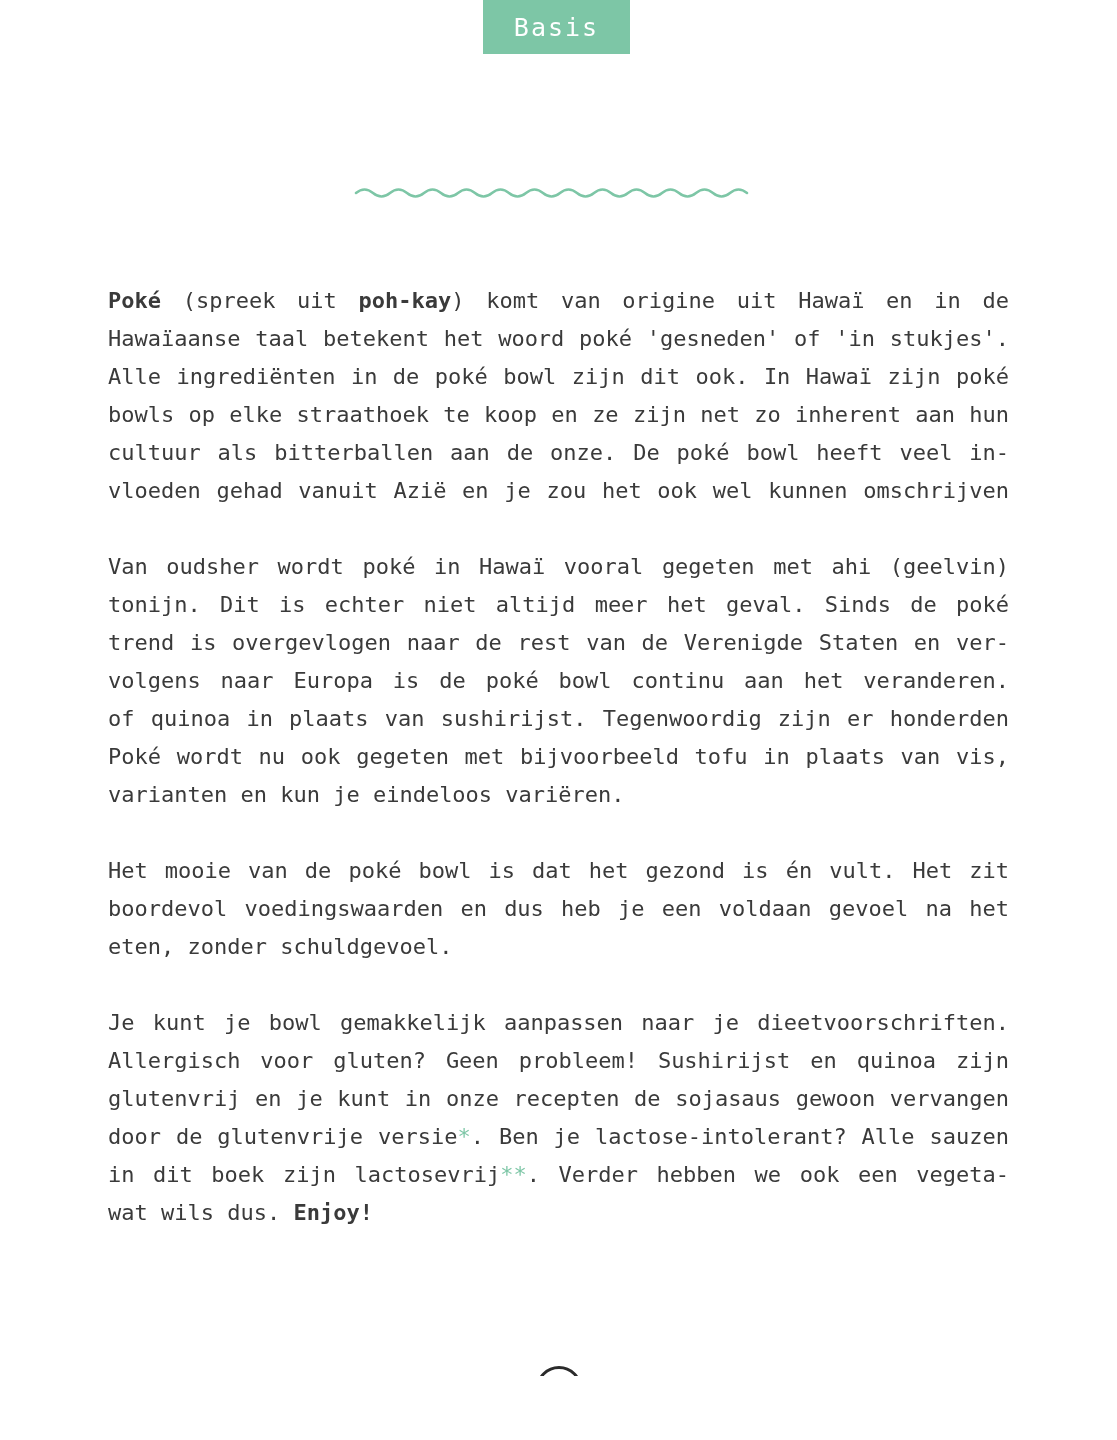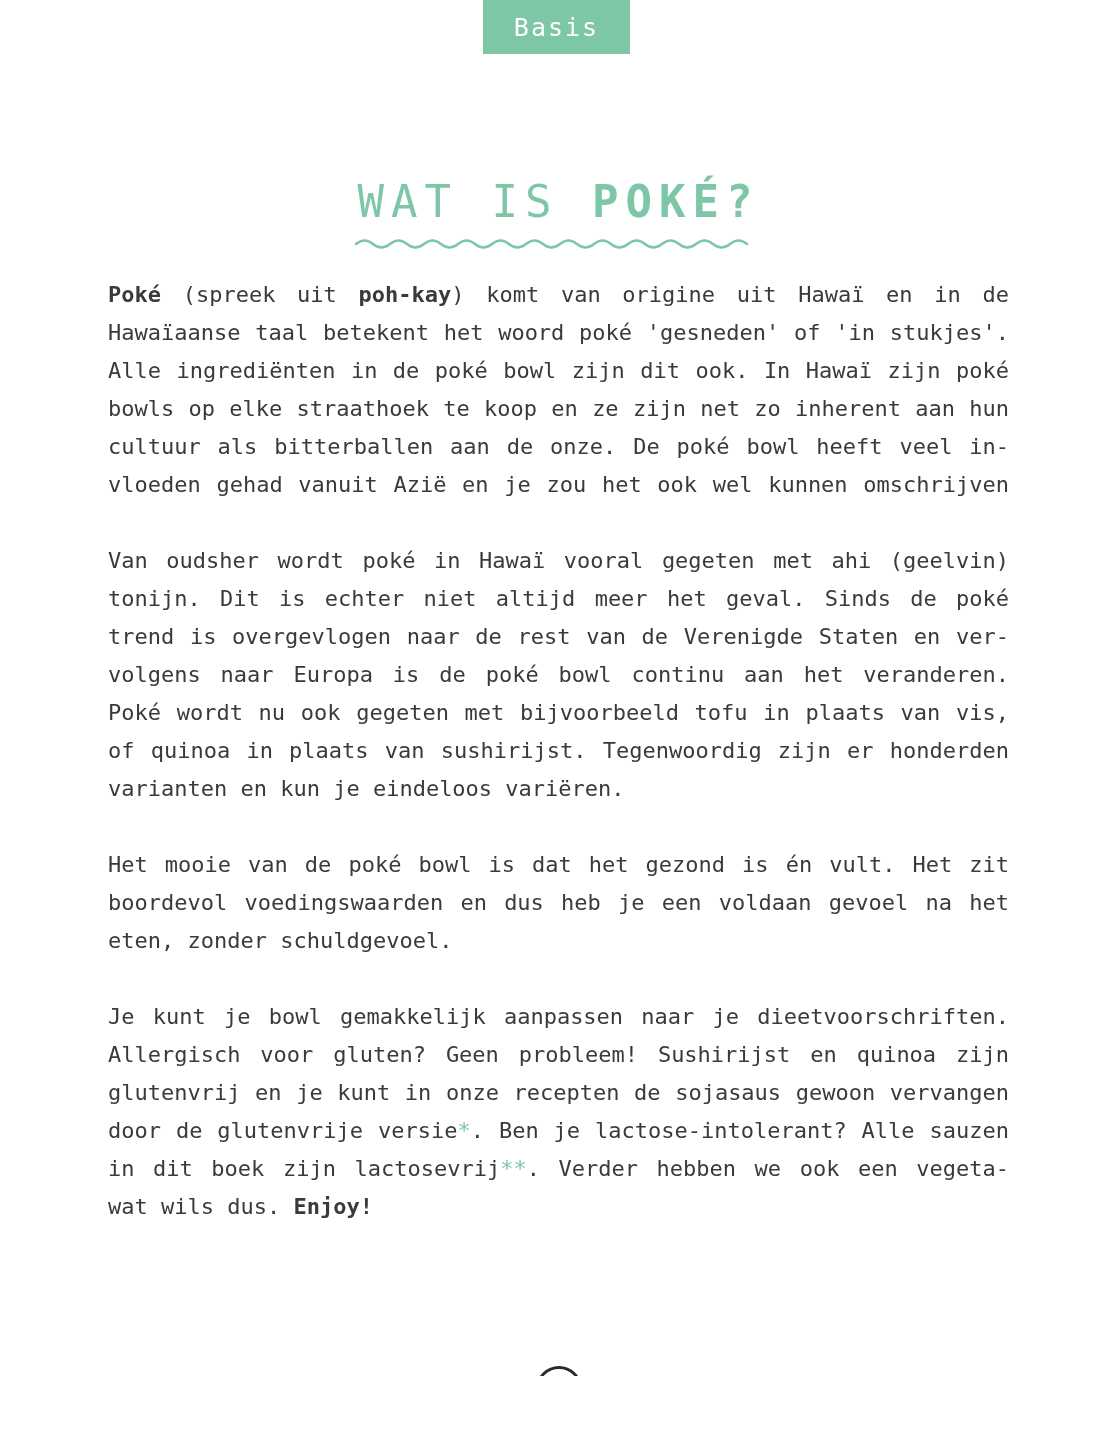--- a/index.html
+++ b/index.html
@@ -36,21 +36,21 @@
     color:var(--accent);
     font-family:"DejaVu Sans Mono", monospace;
     white-space:nowrap;
   }
   .title .bold{font-weight:bold;}
   .title-wave{display:block;margin:10px auto 0 auto;}
   .body-text{
     position:absolute;top:276px;left:108px;width:901px;
     font-size:22px;line-height:38px;
   }
-  .para{margin:0 0 38px 0;}
+  .para{margin:6px 0 38px 0;}
   .para:last-child{margin-bottom:0;}
   .line{
     text-align:justify;
     text-align-last:justify;
     white-space:normal;
     height:38px;
   }
   .line.last{text-align-last:left;}
   .bold{font-weight:bold;}
   .accent{color:var(--accent);}
@@ -68,42 +68,41 @@
 </head>
 <body>
 
 <div class="page">
 
   <div class="chapter-tab">
     <span>Basis</span>
   </div>
 
   <div class="title-wrap">
-    <h1 class="title"><span>WAT IS </span><span class="bold">POKÉ?</span></h1>
     <svg class="title-wave" width="412" height="14" viewBox="0 0 412 14">
       <path d="M3 7 q8.5 -7 17 0 t17 0 t17 0 t17 0 t17 0 t17 0 t17 0 t17 0 t17 0 t17 0 t17 0 t17 0 t17 0 t17 0 t17 0 t17 0 t17 0 t17 0 t17 0 t17 0 t17 0 t17 0 t17 0" fill="none" stroke="#7dc6a6" stroke-width="2.5" stroke-linecap="round"></path>
     </svg>
   </div>
 
   <div class="body-text">
       <div class="para">
         <div class="line"><span class="bold">Poké</span><span> (spreek uit </span><span class="bold">poh-kay</span><span>) komt van origine uit Hawaï en in de</span></div>
         <div class="line"><span>Hawaïaanse taal betekent het woord poké 'gesneden' of 'in stukjes'.</span></div>
         <div class="line"><span>Alle ingrediënten in de poké bowl zijn dit ook. In Hawaï zijn poké</span></div>
         <div class="line"><span>bowls op elke straathoek te koop en ze zijn net zo inherent aan hun</span></div>
         <div class="line"><span>cultuur als bitterballen aan de onze. De poké bowl heeft veel in-</span></div>
         <div class="line"><span>vloeden gehad vanuit Azië en je zou het ook wel kunnen omschrijven</span></div>
       </div>
       <div class="para">
         <div class="line"><span>Van oudsher wordt poké in Hawaï vooral gegeten met ahi (geelvin)</span></div>
         <div class="line"><span>tonijn. Dit is echter niet altijd meer het geval. Sinds de poké</span></div>
         <div class="line"><span>trend is overgevlogen naar de rest van de Verenigde Staten en ver-</span></div>
         <div class="line"><span>volgens naar Europa is de poké bowl continu aan het veranderen.</span></div>
+        <div class="line"><span>of quinoa in plaats van sushirijst. Tegenwoordig zijn er honderden</span></div>
         <div class="line"><span>Poké wordt nu ook gegeten met bijvoorbeeld tofu in plaats van vis,</span></div>
-        <div class="line"><span>of quinoa in plaats van sushirijst. Tegenwoordig zijn er honderden</span></div>
         <div class="line last"><span>varianten en kun je eindeloos variëren.</span></div>
       </div>
       <div class="para">
         <div class="line"><span>Het mooie van de poké bowl is dat het gezond is én vult. Het zit</span></div>
         <div class="line"><span>boordevol voedingswaarden en dus heb je een voldaan gevoel na het</span></div>
         <div class="line last"><span>eten, zonder schuldgevoel.</span></div>
       </div>
       <div class="para">
         <div class="line"><span>Je kunt je bowl gemakkelijk aanpassen naar je dieetvoorschriften.</span></div>
         <div class="line"><span>Allergisch voor gluten? Geen probleem! Sushirijst en quinoa zijn</span></div>

